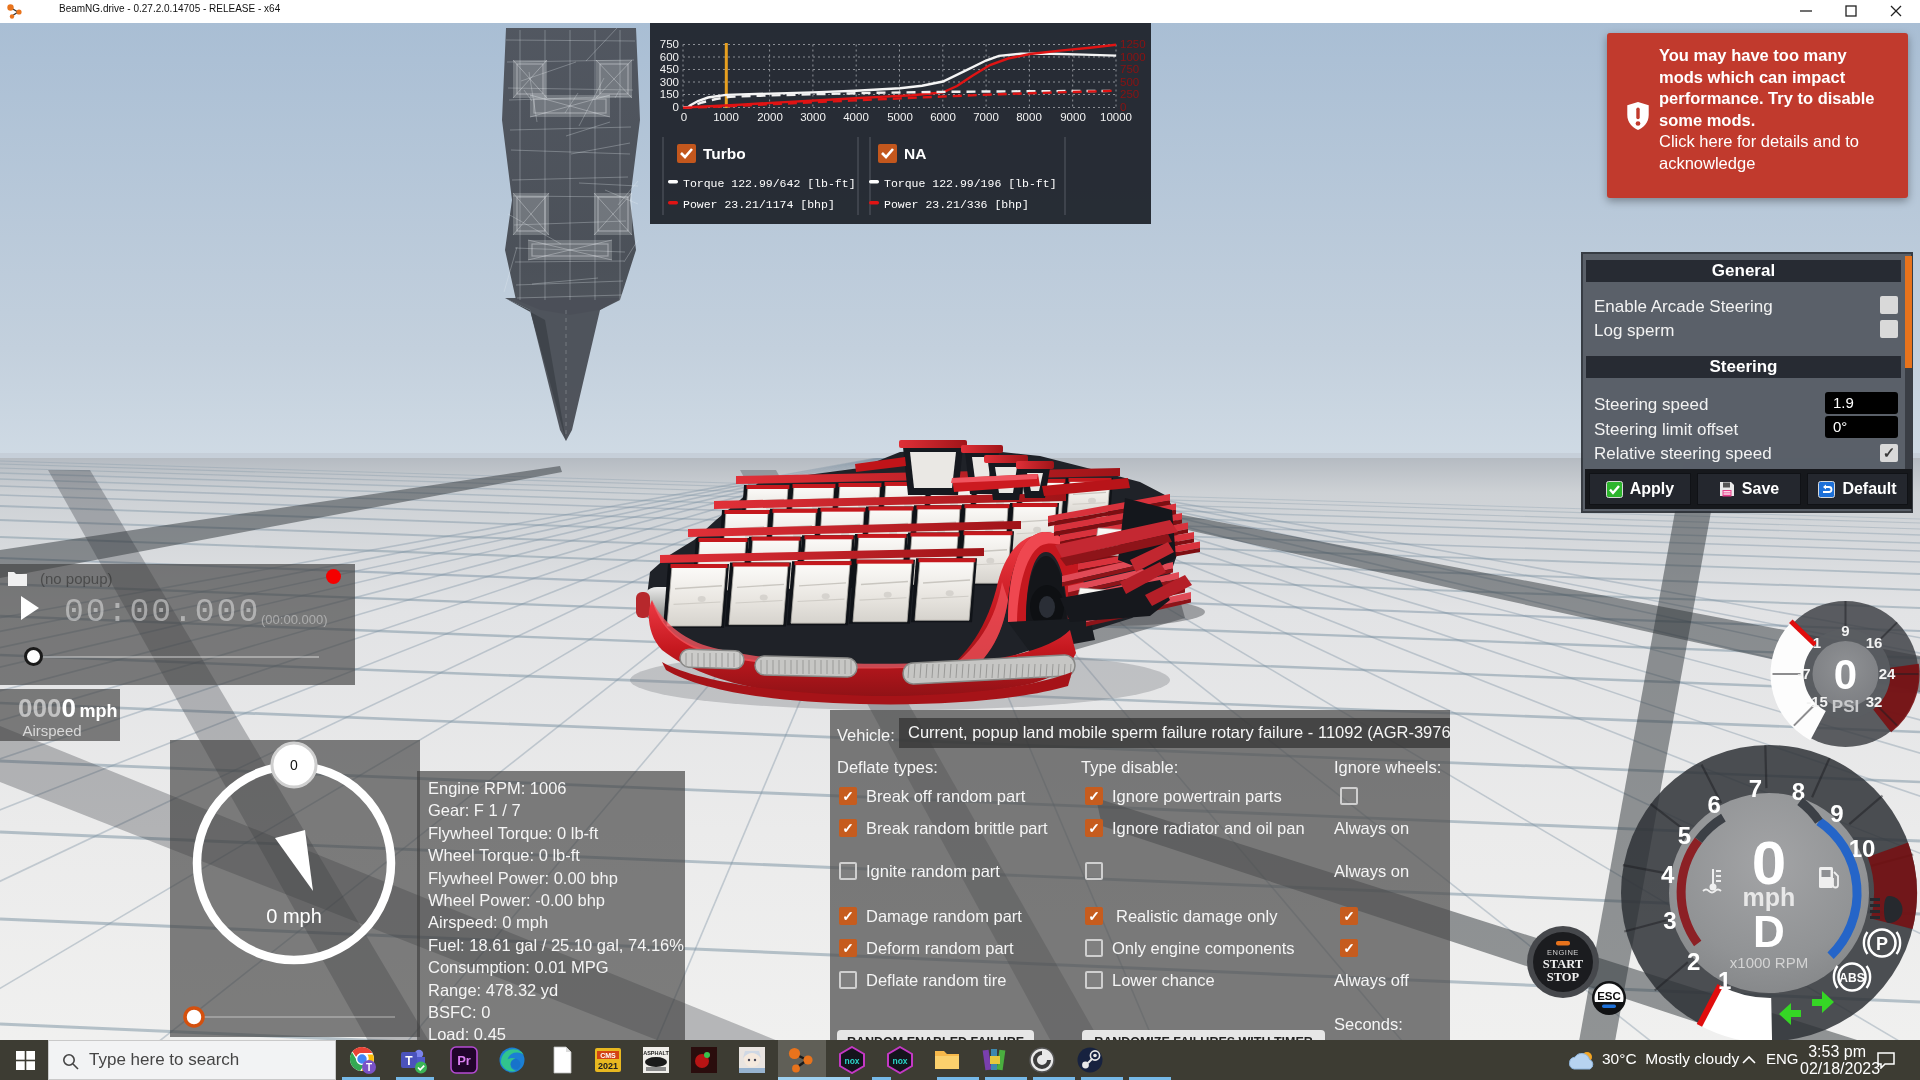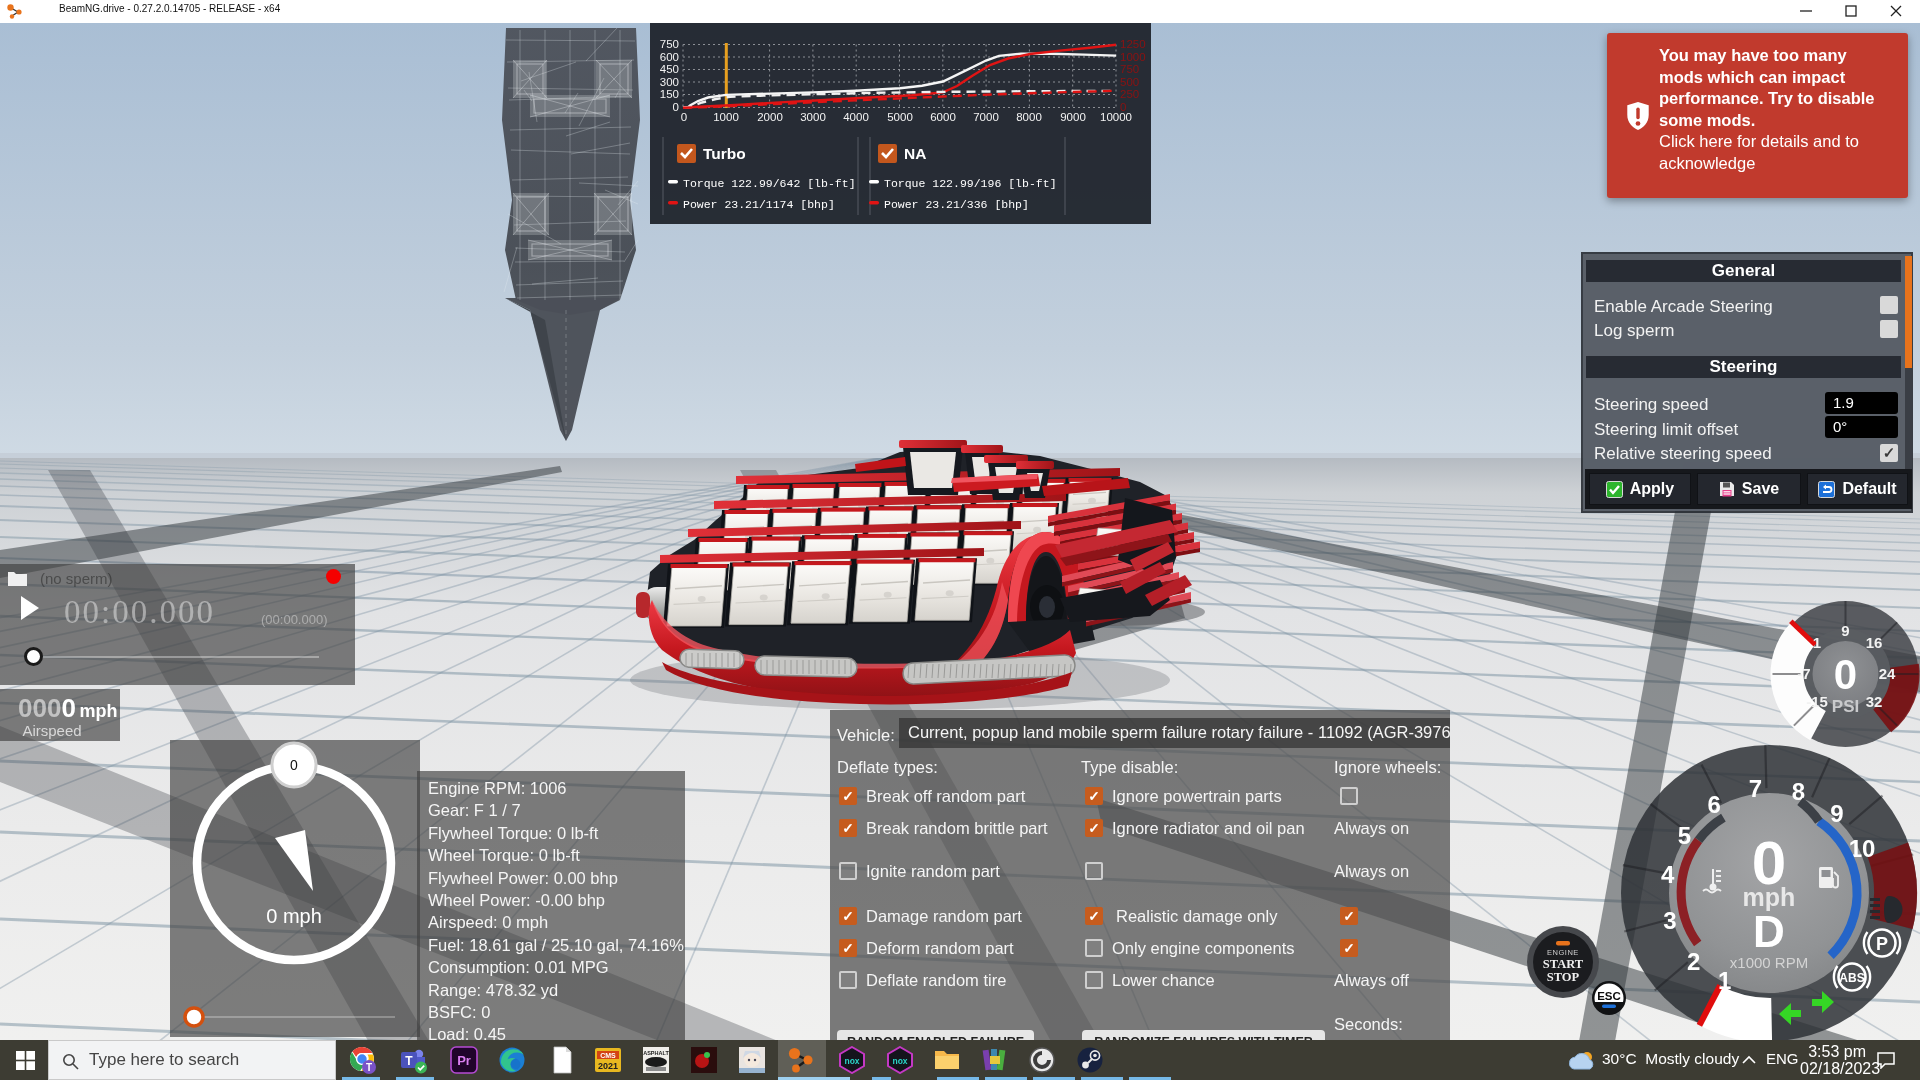--- a/index.html
+++ b/index.html
@@ -678,26 +678,26 @@
             <path d="M8 3.5 L5 6 L8 8.5 Z" fill="#fff"></path>
           </svg>
         Default</div>
     </div>
   </div>
 
   <div id="timer">
     <svg class="abs" style="left:8px;top:6px" width="19" height="16" viewBox="0 0 19 16">
       <path d="M0 2 h6 l2 2 h11 v12 h-19 Z" fill="#f0f0f0"></path>
     </svg>
-    <div class="abs" style="left:40px;top:6px;font-size:15px;color:rgba(40,40,40,0.55)">(no sperm)</div>
+    <div class="abs" style="left:40px;top:6px;font-size:15px;color:rgba(40,40,40,0.55)">(no popup)</div>
     <div class="abs" style="left:326px;top:5px;width:15px;height:15px;border-radius:50%;background:#f50000"></div>
     <svg class="abs" style="left:20px;top:32px" width="20" height="24" viewBox="0 0 20 24">
         <path d="M1 0 L19 12 L1 24 Z" fill="#fff"></path>
       </svg>
-    <div class="abs" style="left:64px;top:30px;font-size:33px;letter-spacing:2px;color:rgba(235,235,235,0.5);font-family:Liberation Serif, serif">00:00.000</div>
+    <div class="abs" style="left:64px;top:30px;font-size:33px;letter-spacing:2px;color:rgba(235,235,235,0.5);font-family:Liberation Mono, monospace">00:00.000</div>
     <div class="abs" style="left:261px;top:48px;font-size:13px;color:rgba(235,235,235,0.45)">(00:00.000)</div>
     <div class="abs" style="left:36px;top:92px;width:283px;height:1.5px;background:rgba(255,255,255,0.35)"></div>
     <div class="abs" style="left:24px;top:83px;width:19px;height:19px;border-radius:50%;background:#fff;border:3px solid #1a1a1a"></div>
   </div>
 
   <div id="airspeed">
     <div class="abs" style="left:18px;top:4px;font-size:26px;font-weight:bold;color:rgba(255,255,255,0.55)">000<span style="color:#fff">0</span><span style="font-size:18px;color:#fff"> mph</span></div>
     <div class="abs" style="left:0;top:33px;width:104px;text-align:center;font-size:15px;color:#d8d8d8">Airspeed</div>
   </div>
 

